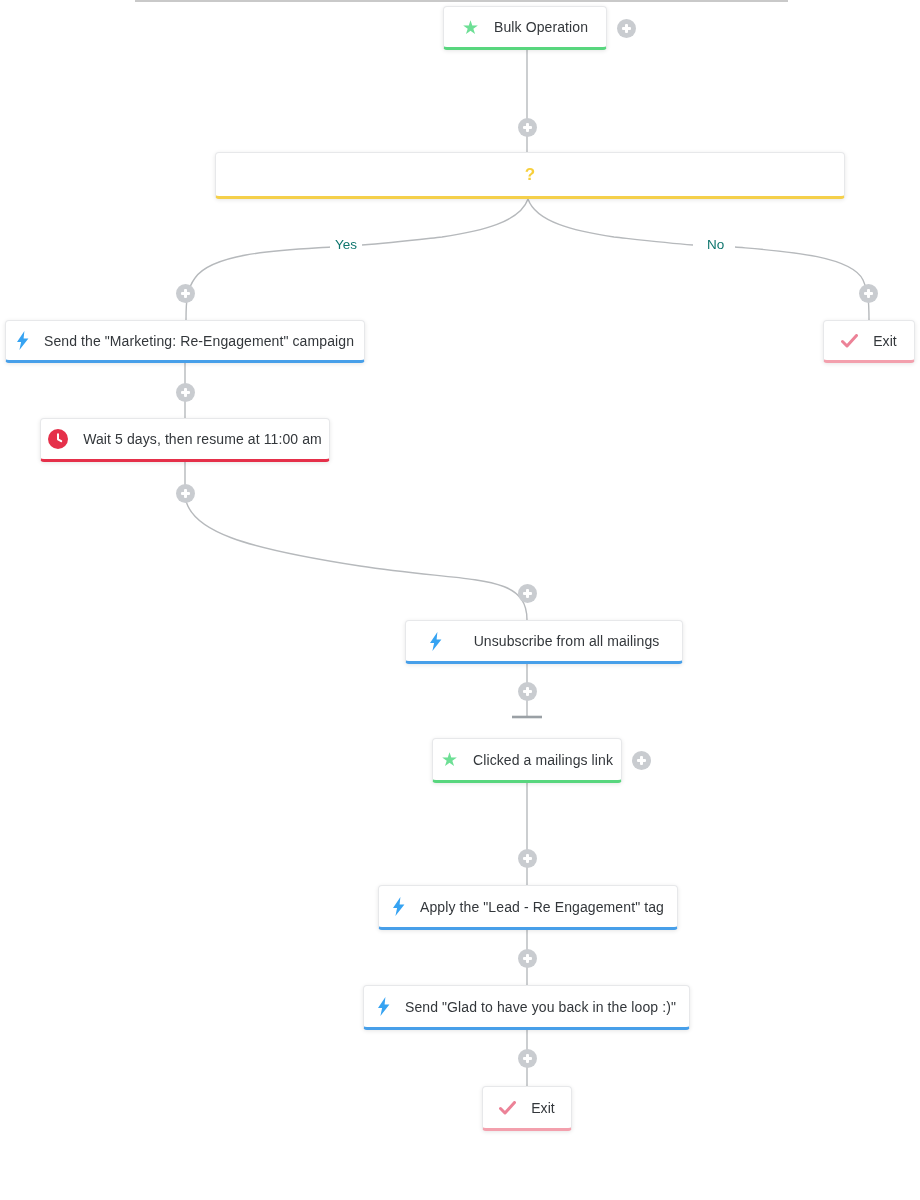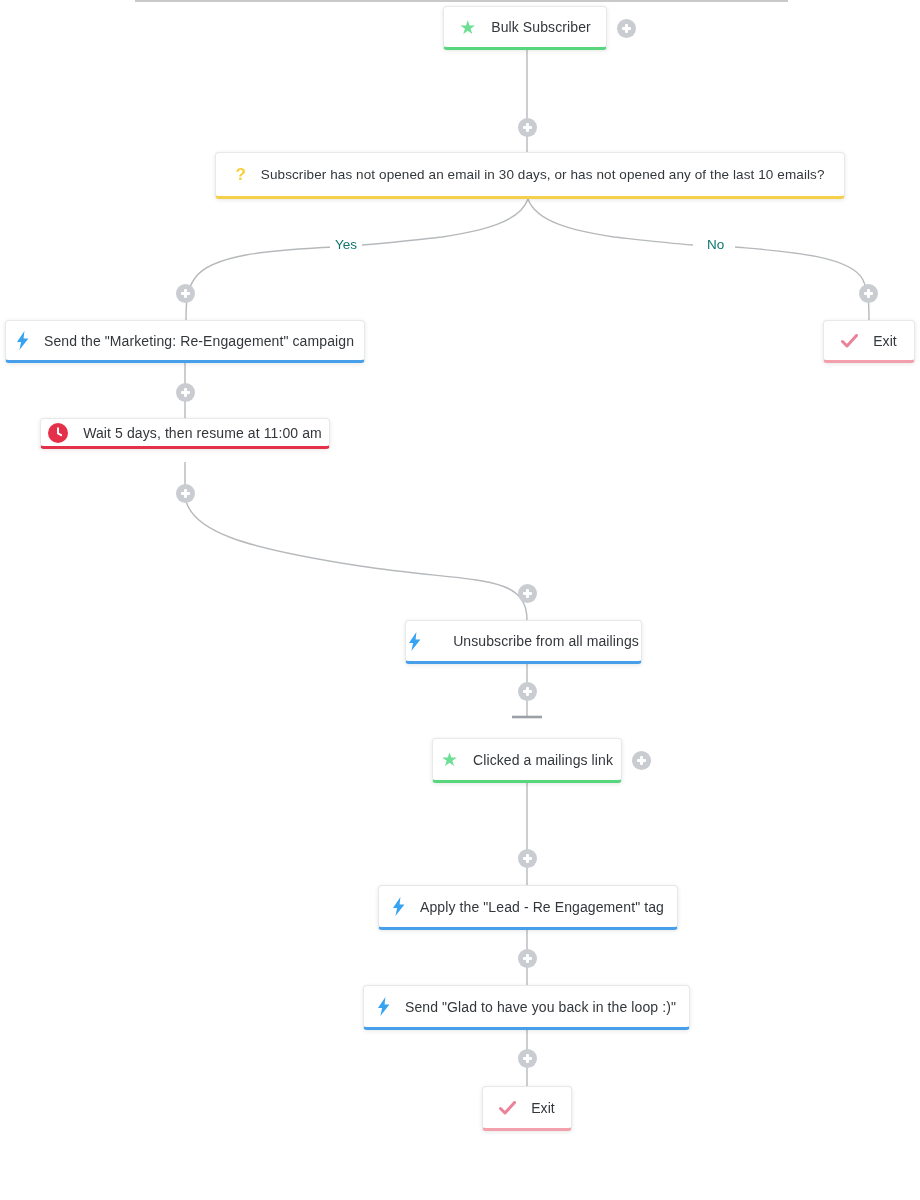--- a/index.html
+++ b/index.html
@@ -89,56 +89,55 @@
   <div class="plus" style="left:518px; top:682px;"></div>
   <div class="plus" style="left:518px; top:849px;"></div>
   <div class="plus" style="left:518px; top:949px;"></div>
   <div class="plus" style="left:518px; top:1049px;"></div>
 
   <div class="plus" style="left:617px; top:19px;"></div>
   <div class="plus" style="left:632px; top:751px;"></div>
 
   <div class="node" style="left: 443px; top: 6px; width: 164px; height: 44px; border-bottom-color: rgb(88, 214, 126);">
     <span class="icon star-glyph" style="color: rgb(109, 223, 149);">★</span>
-    <span class="label">Bulk Subscriber</span>
+    <span class="label">Bulk Operation</span>
   </div>
 
   <div class="node small-text" style="left: 215px; top: 152px; width: 630px; height: 47px; border-bottom-color: rgb(245, 208, 75);">
     <span class="icon q-glyph" style="color: rgb(247, 207, 59);">?</span>
-    <span class="label">Subscriber has not opened an email in 30 days, or has not opened any of the last 10 emails?</span>
   </div>
 
   <div class="node" style="left: 5px; top: 320px; width: 360px; height: 43px; border-bottom-color: rgb(71, 159, 233);">
     <span class="icon">
       <svg width="13" height="19" viewBox="0 0 13 19">
           <path d="M8.4 0 L1 11 L5.1 11 L3.4 19 L12.4 7.4 L7.6 7.4 Z" fill="#36a3f2"></path>
         </svg>
     </span>
     <span class="label">Send the "Marketing: Re-Engagement" campaign</span>
   </div>
 
-  <div class="node" style="left: 40px; top: 418px; width: 290px; height: 31px; border-bottom-color: rgb(229, 48, 74);">
+  <div class="node" style="left: 40px; top: 418px; width: 290px; height: 44px; border-bottom-color: rgb(229, 48, 74);">
     <span class="icon clock-badge" style="background: rgb(229, 48, 74);">
       <svg width="20" height="20" viewBox="0 0 20 20">
           <path d="M10 5.2 L10 10.3 L13.2 12.2" stroke="#ffffff" stroke-width="2" fill="none" stroke-linecap="round" stroke-linejoin="round"></path>
         </svg>
     </span>
     <span class="label">Wait 5 days, then resume at 11:00 am</span>
   </div>
 
   <div class="node" style="left: 823px; top: 320px; width: 92px; height: 43px; border-bottom-color: rgb(243, 160, 173);">
     <span class="icon">
       <svg width="17" height="14" viewBox="0 0 17 14">
           <path d="M1.5 7.5 L6 12 L15.5 1.5" stroke-width="3" fill="none" stroke-linecap="round" stroke-linejoin="round" stroke="#ec8297"></path>
         </svg>
     </span>
     <span class="label">Exit</span>
   </div>
 
-  <div class="node" style="left: 405px; top: 620px; width: 237px; height: 44px; border-bottom-color: rgb(71, 159, 233); gap: 32px;">
+  <div class="node" style="left: 405px; top: 620px; width: 278px; height: 44px; border-bottom-color: rgb(71, 159, 233); gap: 32px;">
     <span class="icon">
       <svg width="13" height="19" viewBox="0 0 13 19">
           <path d="M8.4 0 L1 11 L5.1 11 L3.4 19 L12.4 7.4 L7.6 7.4 Z" fill="#36a3f2"></path>
         </svg>
     </span>
     <span class="label">Unsubscribe from all mailings</span>
   </div>
 
   <div class="node" style="left: 432px; top: 738px; width: 190px; height: 45px; border-bottom-color: rgb(88, 214, 126);">
     <span class="icon star-glyph" style="color: rgb(109, 223, 149);">★</span>

